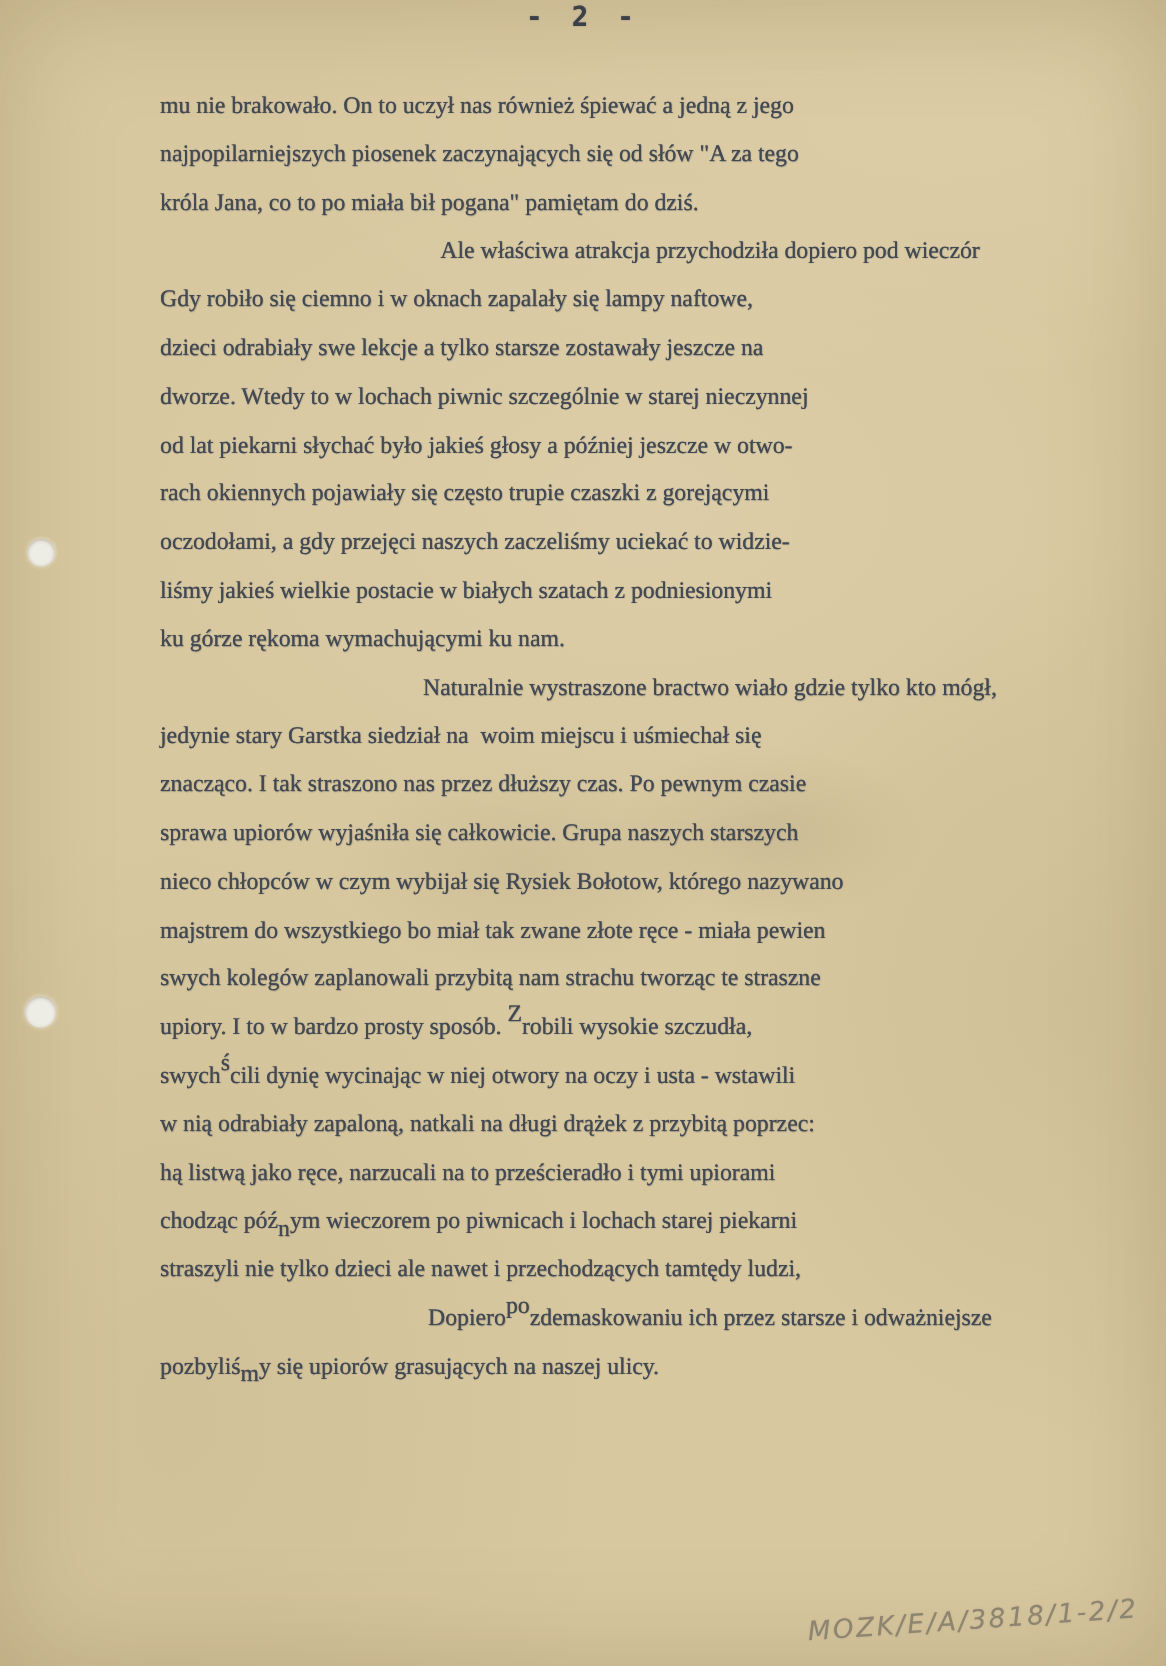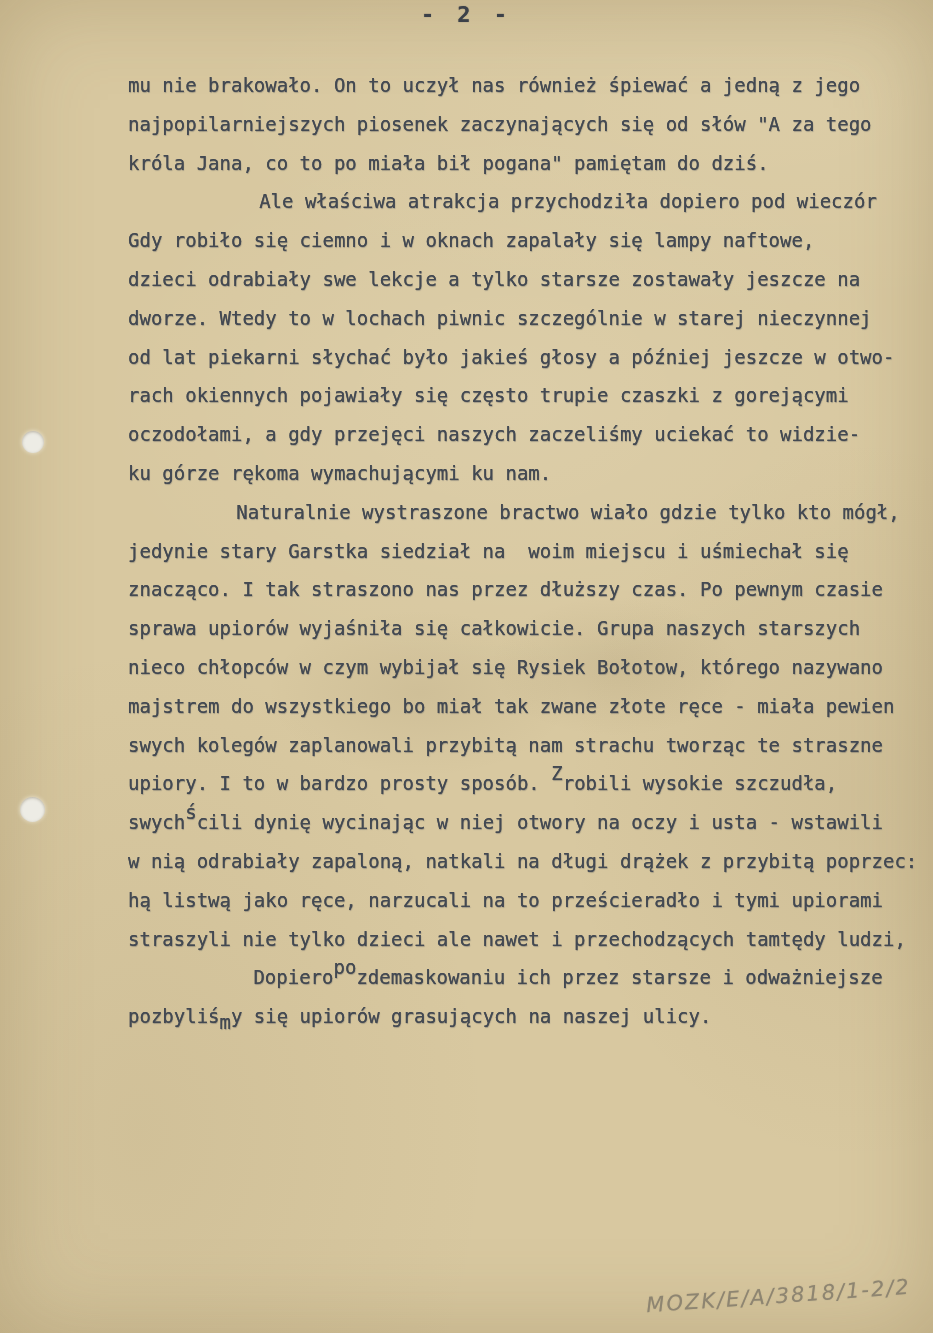--- a/index.html
+++ b/index.html
@@ -26,20 +26,21 @@
     letter-spacing: 5px;
     color: #3c4149;
     text-shadow: 0 0 1px rgba(60,65,73,0.7);
   }
   .typed-body {
     position: absolute; left: 128px; top: 66px; width: 800px;
     font-size: 19px;
     line-height: 38.8px;
     color: #434952;
     text-shadow: 0 0 0.6px rgba(67,73,82,0.85), 0.5px 0.5px 0.8px rgba(67,73,82,0.35);
+    font-family: Liberation Serif, serif;
   }
   .para { margin: 0; }
   .para .line { display: block; white-space: pre-wrap; }
   .para.indent .line:first-child { padding-left: 80px; text-align: center; }
   .sup { position: relative; top: -0.52em; }
   .sub { position: relative; top: 0.33em; }
   .hole {
     position: absolute;
     background: #edece5;
     border-radius: 50%;
@@ -70,34 +71,36 @@
         <span class="line">króla Jana, co to po miała bił pogana" pamiętam do dziś.</span>
       </p>
       <p class="para indent">
         <span class="line">Ale właściwa atrakcja przychodziła dopiero pod wieczór</span>
         <span class="line">Gdy robiło się ciemno i w oknach zapalały się lampy naftowe,</span>
         <span class="line">dzieci odrabiały swe lekcje a tylko starsze zostawały jeszcze na</span>
         <span class="line">dworze. Wtedy to w lochach piwnic szczególnie w starej nieczynnej</span>
         <span class="line">od lat piekarni słychać było jakieś głosy a później jeszcze w otwo-</span>
         <span class="line">rach okiennych pojawiały się często trupie czaszki z gorejącymi</span>
         <span class="line">oczodołami, a gdy przejęci naszych zaczeliśmy uciekać to widzie-</span>
+        <span class="line">liśmy jakieś wielkie postacie w białych szatach z podniesionymi</span>
         <span class="line">ku górze rękoma wymachującymi ku nam.</span>
       </p>
       <p class="para indent">
         <span class="line">Naturalnie wystraszone bractwo wiało gdzie tylko kto mógł,</span>
         <span class="line">jedynie stary Garstka siedział na  woim miejscu i uśmiechał się</span>
         <span class="line">znacząco. I tak straszono nas przez dłuższy czas. Po pewnym czasie</span>
         <span class="line">sprawa upiorów wyjaśniła się całkowicie. Grupa naszych starszych</span>
         <span class="line">nieco chłopców w czym wybijał się Rysiek Bołotow, którego nazywano</span>
         <span class="line">majstrem do wszystkiego bo miał tak zwane złote ręce - miała pewien</span>
         <span class="line">swych kolegów zaplanowali przybitą nam strachu tworząc te straszne</span>
         <span class="line"><span>upiory. I to w bardzo prosty sposób. </span><span class="sup">Z</span><span>robili wysokie szczudła,</span></span>
         <span class="line"><span>swych</span><span class="sup">ś</span><span>cili dynię wycinając w niej otwory na oczy i usta - wstawili</span></span>
         <span class="line">w nią odrabiały zapaloną, natkali na długi drążek z przybitą poprzec:</span>
         <span class="line">hą listwą jako ręce, narzucali na to prześcieradło i tymi upiorami</span>
+        <span class="line"><span>chodząc póź</span><span class="sub">n</span><span>ym wieczorem po piwnicach i lochach starej piekarni</span></span>
         <span class="line">straszyli nie tylko dzieci ale nawet i przechodzących tamtędy ludzi,</span>
       </p>
       <p class="para indent">
         <span class="line"><span>Dopiero</span><span class="sup">po</span><span>zdemaskowaniu ich przez starsze i odważniejsze</span></span>
         <span class="line"><span>pozbyliś</span><span class="sub">m</span><span>y się upiorów grasujących na naszej ulicy.</span></span>
       </p>
     </div>
   <div class="hole top"></div>
   <div class="hole bottom"></div>
   <div class="archive-ref">MOZK/E/A/3818/1-2/2</div>

